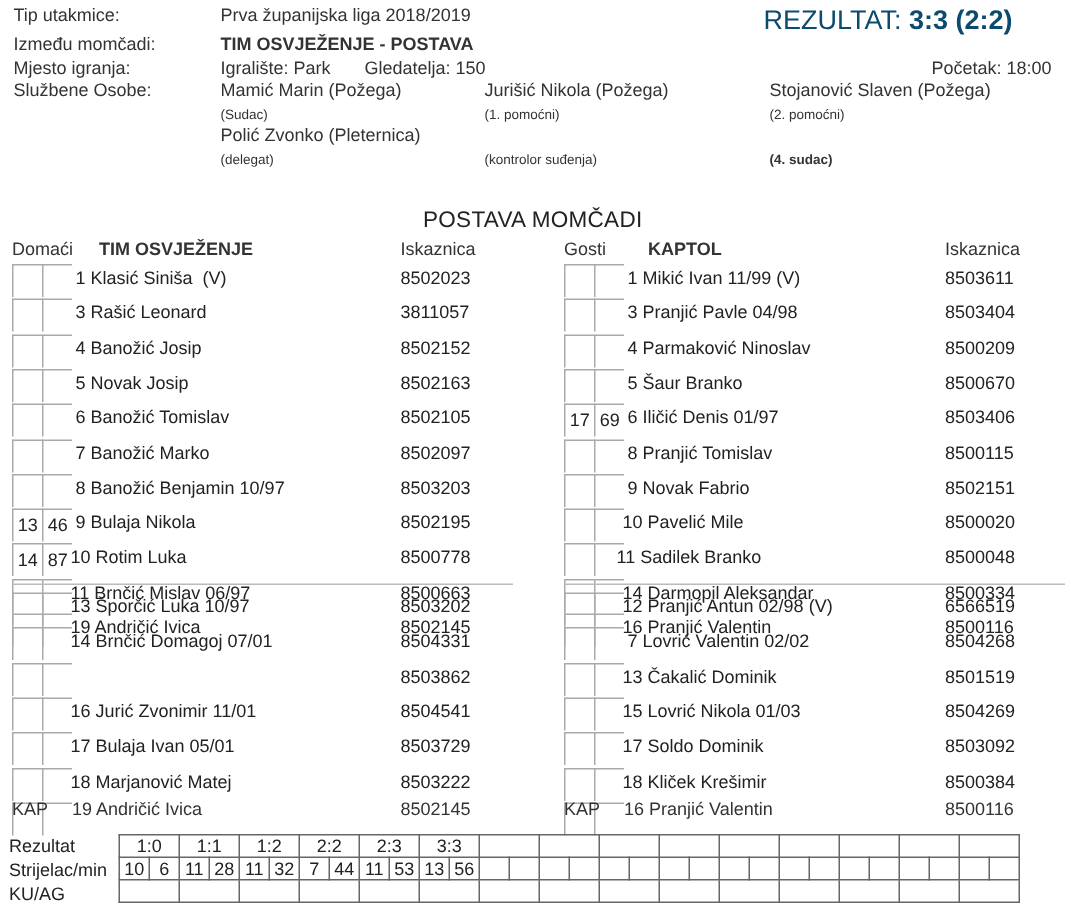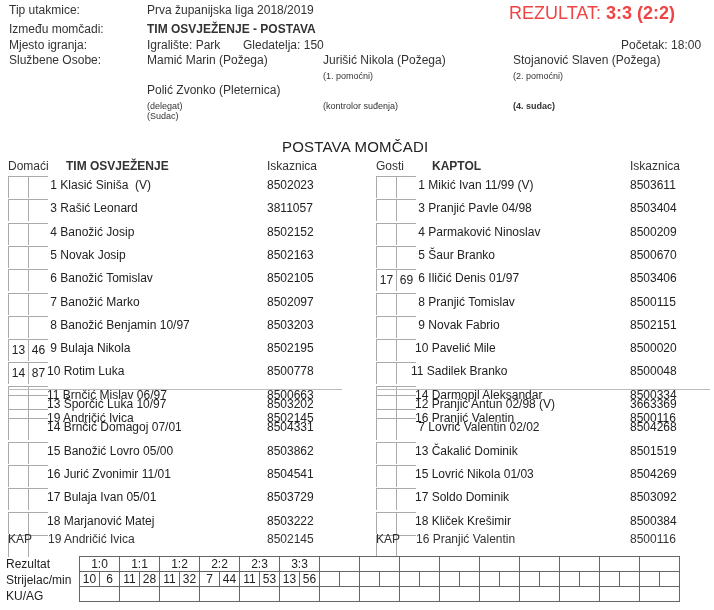--- a/index.html
+++ b/index.html
@@ -4,21 +4,21 @@
 <style>
   html, body { margin: 0; padding: 0; background: #ffffff; }
   body {
     width: 714px; height: 610px; position: relative; overflow: hidden;
     font-family: "Liberation Sans", sans-serif; color: #222; font-size: 12px;
   }
   .abs { position: absolute; white-space: nowrap; }
   .lbl { font-size: 12px; color: #333; }
   .small { font-size: 9px; color: #333; }
   .bold { font-weight: bold; }
-  .result { font-size: 18px; color: #ef4444; }
+  .result { font-size: 18px; color: #0c4a6e; }
   .result b { font-weight: bold; }
   .title { font-size: 15px; color: #222; letter-spacing: 0.2px; }
 
   .row { position: absolute; height: 23px; }
   .boxes { position: absolute; left: 0; top: 1px; width: 40px; height: 22px; }
   .bx {
     position: absolute; top: 0; width: 19px; height: 21px;
     border-left: 1px solid #aaa; border-top: 1px solid #aaa;
     font-size: 12px; line-height: 21px; text-align: center; color: #222;
   }
@@ -51,21 +51,21 @@
 <div class="abs lbl" style="left:9px;top:22px;">Između momčadi:</div>
 <div class="abs lbl bold" style="left:147px;top:22px;">TIM OSVJEŽENJE - POSTAVA</div>
 
 <div class="abs lbl" style="left:9px;top:38px;">Mjesto igranja:</div>
 <div class="abs lbl" style="left:147px;top:38px;">Igralište: Park</div>
 <div class="abs lbl" style="left:243px;top:38px;">Gledatelja: 150</div>
 <div class="abs lbl" style="left:621px;top:38px;">Početak: 18:00</div>
 
 <div class="abs lbl" style="left:9px;top:53px;">Službene Osobe:</div>
 <div class="abs lbl" style="left:147px;top:53px;">Mamić Marin (Požega)</div>
-<div class="abs small" style="left:147px;top:71px;margin-top:40px;">(Sudac)</div>
+<div class="abs small" style="left:147px;top:71px;">(Sudac)</div>
 <div class="abs lbl" style="left:323px;top:53px;">Jurišić Nikola (Požega)</div>
 <div class="abs small" style="left:323px;top:71px;">(1. pomoćni)</div>
 <div class="abs lbl" style="left:513px;top:53px;">Stojanović Slaven (Požega)</div>
 <div class="abs small" style="left:513px;top:71px;">(2. pomoćni)</div>
 <div class="abs lbl" style="left:147px;top:83px;">Polić Zvonko (Pleternica)</div>
 <div class="abs small" style="left:147px;top:101px;">(delegat)</div>
 <div class="abs small" style="left:323px;top:101px;">(kontrolor suđenja)</div>
 <div class="abs small" style="left:513px;top:101px;font-weight:bold;">(4. sudac)</div>
 
 <div class="abs title" style="left:282px;top:138px;">POSTAVA MOMČADI</div>
@@ -277,21 +277,20 @@
         <div class="bx b"></div>
       </div>
       <div class="pname" style="left:39px">14 Brnčić Domagoj 07/01</div>
       <div class="pid" style="left:259px">8504331</div>
     </div>
     <div class="row" style="left: 8px; top: 440.6px; width: 340px;">
       <div class="boxes">
         <div class="bx a"></div>
         <div class="bx b"></div>
       </div>
-      <div class="pname" style="left:39px">15 Banožić Lovro 05/00</div>
       <div class="pid" style="left:259px">8503862</div>
     </div>
     <div class="row" style="left: 8px; top: 463.9px; width: 340px;">
       <div class="boxes">
         <div class="bx a"></div>
         <div class="bx b"></div>
       </div>
       <div class="pname" style="left:39px">16 Jurić Zvonimir 11/01</div>
       <div class="pid" style="left:259px">8504541</div>
     </div>
@@ -320,21 +319,21 @@
       <div class="pid" style="left:259px"></div>
     </div>
   </div>
 <div id="away-subs">
     <div class="row" style="left: 376px; top: 394px; width: 340px;">
       <div class="boxes">
         <div class="bx a"></div>
         <div class="bx b"></div>
       </div>
       <div class="pname" style="left:39px">12 Pranjić Antun 02/98 (V)</div>
-      <div class="pid" style="left:254px">3663369</div>
+      <div class="pid" style="left:254px">6566519</div>
     </div>
     <div class="row" style="left: 376px; top: 417.3px; width: 340px;">
       <div class="boxes">
         <div class="bx a"></div>
         <div class="bx b"></div>
       </div>
       <div class="pname" style="left:39px"> 7 Lovrić Valentin 02/02</div>
       <div class="pid" style="left:254px">8504268</div>
     </div>
     <div class="row" style="left: 376px; top: 440.6px; width: 340px;">

